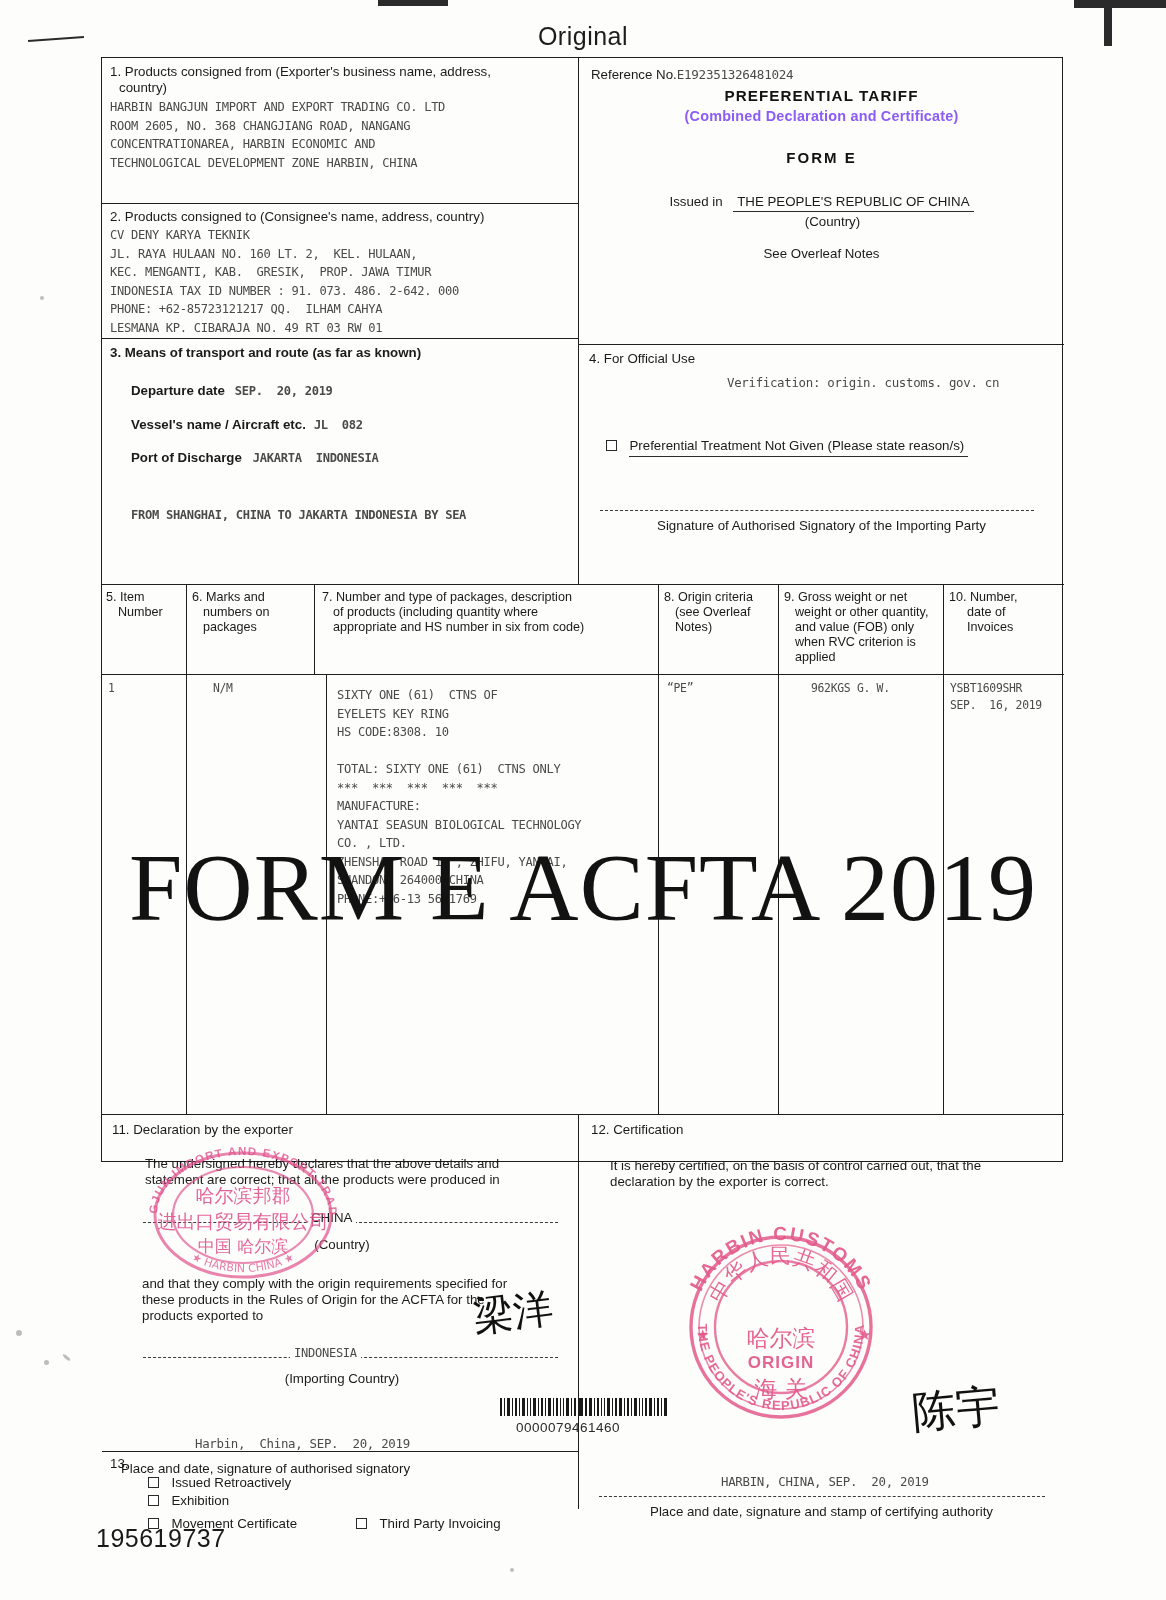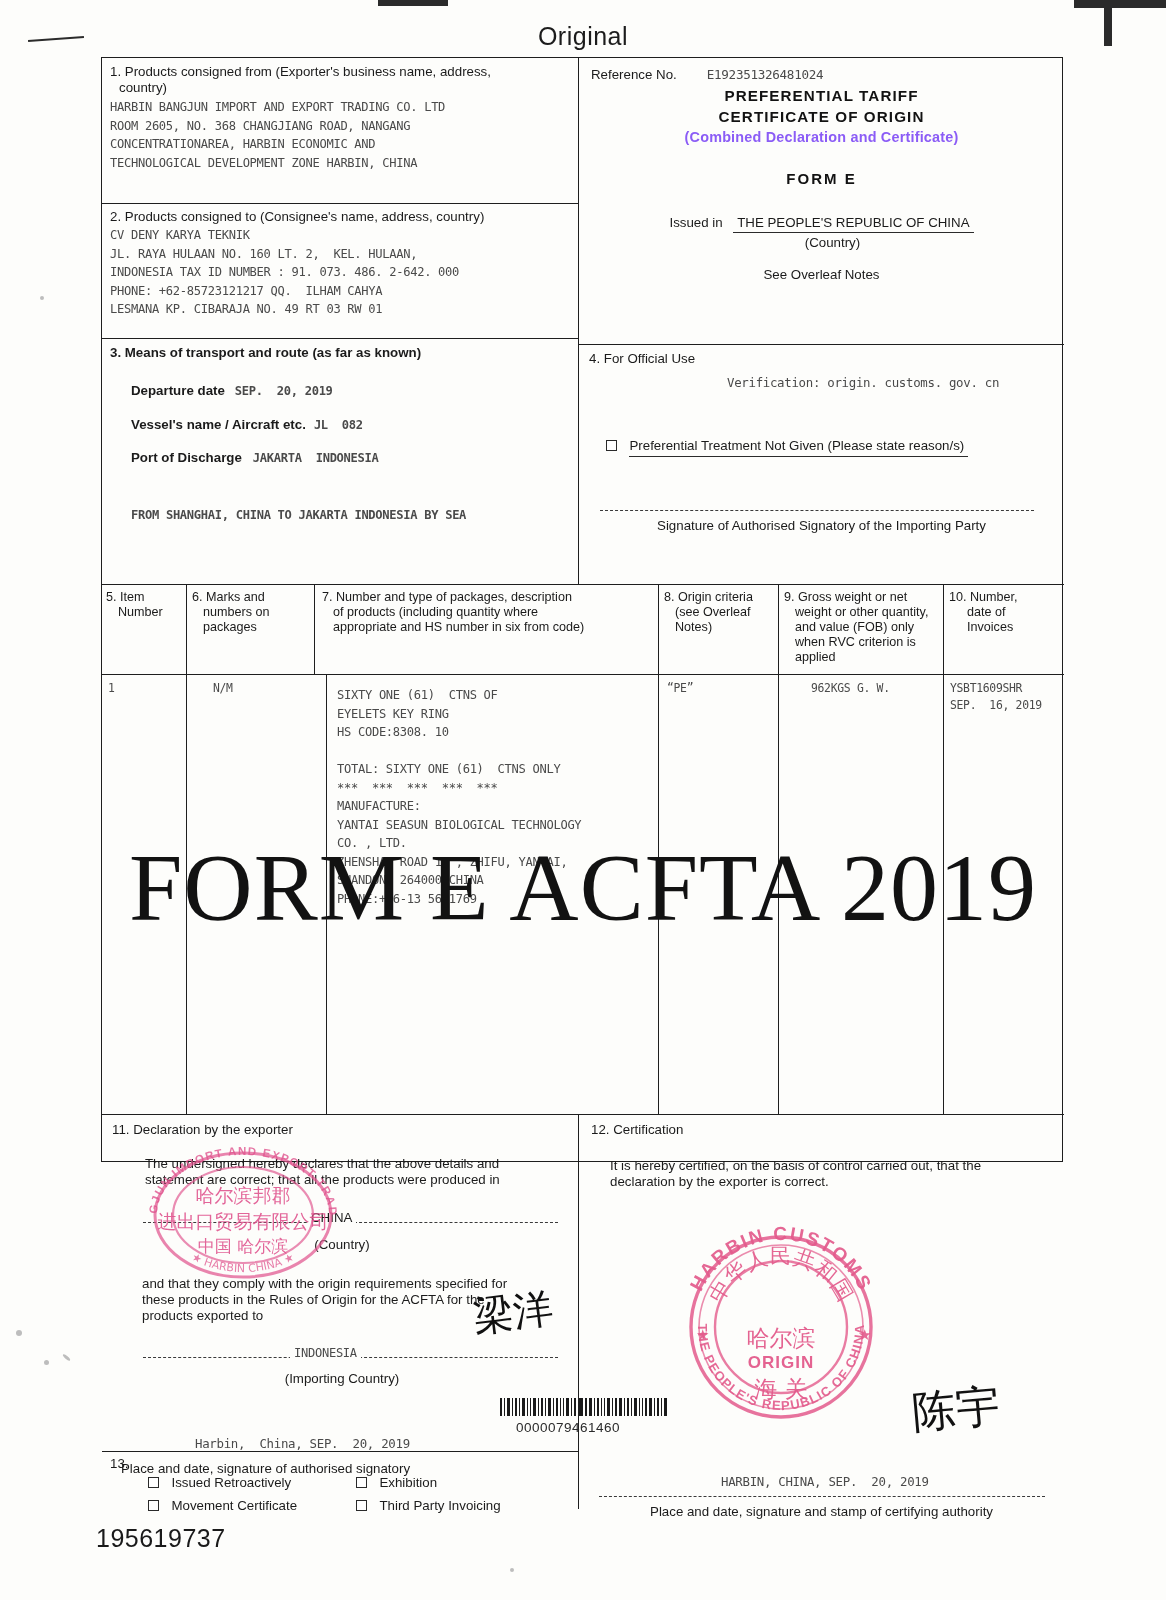--- a/index.html
+++ b/index.html
@@ -128,32 +128,32 @@
       <div class="tw" style="margin-top:2px;">HARBIN BANGJUN IMPORT AND EXPORT TRADING CO. LTD</div>
       <div class="tw">ROOM 2605, NO. 368 CHANGJIANG ROAD, NANGANG</div>
       <div class="tw">CONCENTRATIONAREA, HARBIN ECONOMIC AND</div>
       <div class="tw">TECHNOLOGICAL DEVELOPMENT ZONE HARBIN, CHINA</div>
     </div>
 
     <div class="cell bt" style="left:0;top:145px;width:476px;height:141px;padding:5px 8px;">
       <div class="lbl">2. Products consigned to (Consignee's name, address, country)</div>
       <div class="tw" style="margin-top:1px;">CV DENY KARYA TEKNIK</div>
       <div class="tw">JL. RAYA HULAAN NO. 160 LT. 2,  KEL. HULAAN,</div>
+      <div class="tw">KEC. MENGANTI, KAB.  GRESIK,  PROP. JAWA TIMUR</div>
       <div class="tw">INDONESIA TAX ID NUMBER : 91. 073. 486. 2-642. 000</div>
       <div class="tw">PHONE: +62-85723121217 QQ.  ILHAM CAHYA</div>
       <div class="tw">LESMANA KP. CIBARAJA NO. 49 RT 03 RW 01</div>
     </div>
 
     <div class="cell bl" style="left:476px;top:0;width:486px;height:286px;padding:8px 12px;">
-      <div style="display:flex;align-items:baseline;gap:30px;text-align:center;">
+      <div style="display:flex;align-items:baseline;gap:0;text-align:center;">
         <span class="lbl">Reference No.</span>
         <span class="tw" style="font-size:12.6px;">E192351326481024</span>
       </div>
       <div class="hdr-title">PREFERENTIAL  TARIFF</div>
-      <div class="hdr-title">CERTIFICATE  OF  ORIGIN</div>
       <div class="hdr-sub">(Combined Declaration and Certificate)</div>
       <div class="form-e" style="margin-top:22px;">FORM  E</div>
       <div style="margin-top:26px;text-align:center;">
         <span class="lbl">Issued in</span>
         <span class="lbl uline" style="margin-left:6px;padding:0 4px 1px 4px;">THE PEOPLE'S REPUBLIC OF CHINA</span>
       </div>
       <div class="lbl" style="text-align:center;margin-top:2px;padding-left:22px;">(Country)</div>
       <div class="lbl" style="text-align:center;margin-top:16px;">See Overleaf Notes</div>
     </div>
 
@@ -274,21 +274,21 @@
       <div class="lbl">12. Certification</div>
       <div class="lbl" style="margin-top:20px;padding-left:19px;">It is hereby certified, on the basis of control carried out, that the</div>
       <div class="lbl" style="padding-left:19px;">declaration by the exporter is correct.</div>
       <div class="tw" style="margin-top:283px;padding-left:130px;font-size:12.4px;">HARBIN, CHINA, SEP.  20, 2019</div>
       <div class="dashline" style="margin-top:4px;margin-left:8px;width:446px;"></div>
       <div class="lbl" style="text-align:center;margin-top:7px;">Place and date, signature and stamp of certifying authority</div>
     </div>
 
     <div class="cell bt" style="left:0;top:1393px;width:476px;height:58px;padding:4px 8px;">
       <div class="lbl">13.</div>
-      <div style="display:flex;margin-top:1px;padding-left:38px;">
+      <div style="display:flex;margin-top:1px;padding-left:38px;flex-direction:column;">
         <div style="width:208px;">
           <span class="chk"></span>
           <span class="lbl">Issued Retroactively</span>
         </div>
         <div>
           <span class="chk"></span>
           <span class="lbl">Exhibition</span>
         </div>
       </div>
       <div style="display:flex;margin-top:5px;padding-left:38px;">

